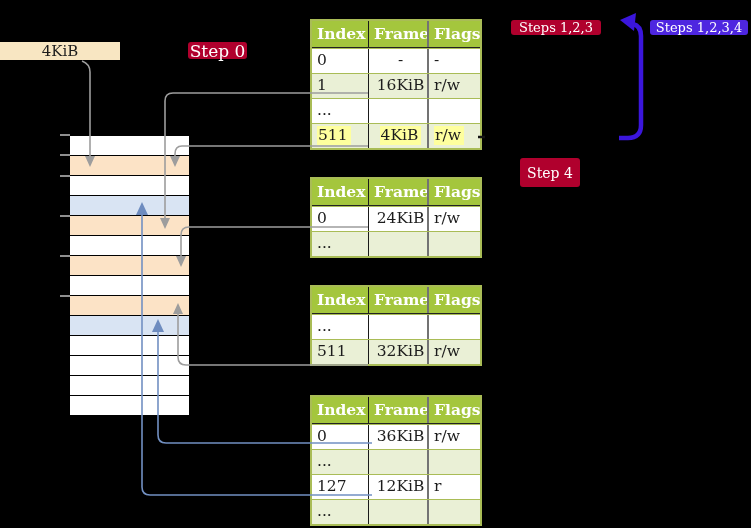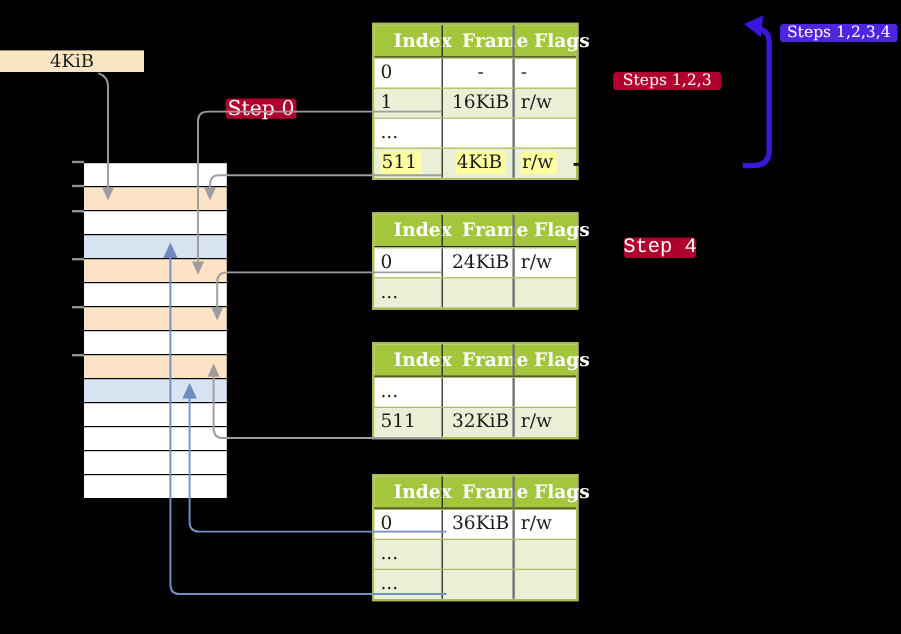--- a/index.html
+++ b/index.html
@@ -24,42 +24,42 @@
   #stage{position:relative;width:751px;height:528px;background:var(--bg);}
 
   
   .frame-box{position:absolute;left:0;top:42px;width:120px;height:18px;
     background:#f8e6c2;color:var(--ink);font-size:15px;line-height:18px;
     text-align:center;}
 
   
   .badge{position:absolute;color:#fff;border-radius:3px;
     display:flex;align-items:center;justify-content:center;white-space:nowrap;}
-  .badge.red{background:var(--badge-red);margin-top:40px;}
+  .badge.red{background:var(--badge-red);}
   .badge.violet{background:var(--badge-violet);}
   #badge-step0{left:188px;top:42px;width:59px;height:17px;font-size:17px;}
-  #badge-step4{left:520px;top:158px;width:60px;height:17px;font-size:17px;font-family:Liberation Mono, monospace;}
+  #badge-step4{left:520px;top:158px;width:60px;height:29px;font-size:14px;}
   #badge-steps123{left:511px;top:20px;width:90px;height:15px;font-size:13px;}
   #badge-steps1234{left:650px;top:20px;width:98px;height:15px;font-size:13px;}
 
   
   #memory-column{position:absolute;left:70px;top:135px;width:119px;height:281px;}
   .mrow{width:119px;height:20px;box-sizing:border-box;border-top:1.5px solid #000;}
   .mrow.free{background:var(--frame-free);}
   .mrow.pt{background:var(--frame-pt);}
   .mrow.pg{background:var(--frame-pg);}
   .tick{position:absolute;left:60px;width:10px;height:2px;background:#8f8f8f;}
 
   
   .ptable{position:absolute;left:310px;width:172px;box-sizing:border-box;
     border:2px solid var(--tbl-border);background:#fff;}
   .thead{display:flex;height:26px;background:var(--tbl-green);
     border-bottom:1px solid #222;}
   .th{color:#fff;font-weight:bold;font-size:15.5px;line-height:26px;
-    padding-left:16px;box-sizing:border-box;}
+    padding-left:5px;box-sizing:border-box;}
   .trow{display:flex;height:24px;border-top:1px solid var(--tbl-border);}
   .trow:first-of-type{border-top:none;}
   .trow.alt{background:var(--tbl-tint);}
   .td{font-size:15.5px;line-height:23px;color:var(--ink);
     padding-left:5px;box-sizing:border-box;overflow:hidden;white-space:nowrap;}
   .c1{width:56px;}
   .c2{width:59px;border-left:1px solid #1a1a1a;text-align:center;}
   .c3{width:53px;border-left:2px solid #737373;}
   .hl{background:var(--hl-yellow);padding:0 3px 1px 1px;}
 
@@ -179,20 +179,25 @@
     <div class="trow">
       <div class="td c1">0</div>
       <div class="td c2">36KiB</div>
       <div class="td c3">r/w</div>
     </div>
     <div class="trow alt">
       <div class="td c1">...</div>
       <div class="td c2"></div>
       <div class="td c3"></div>
     </div>
+    <div class="trow">
+      <div class="td c1">127</div>
+      <div class="td c2">12KiB</div>
+      <div class="td c3">r</div>
+    </div>
     <div class="trow alt">
       <div class="td c1">...</div>
       <div class="td c2"></div>
       <div class="td c3"></div>
     </div>
   </div>
 
   <svg id="arrow-layer" viewBox="0 0 751 528" xmlns="http://www.w3.org/2000/svg">
     <g stroke="#9d9d9d" stroke-width="1.6" fill="none">
       <path d="M 82 61 Q 90 64 90 72 L 90 157"></path>

